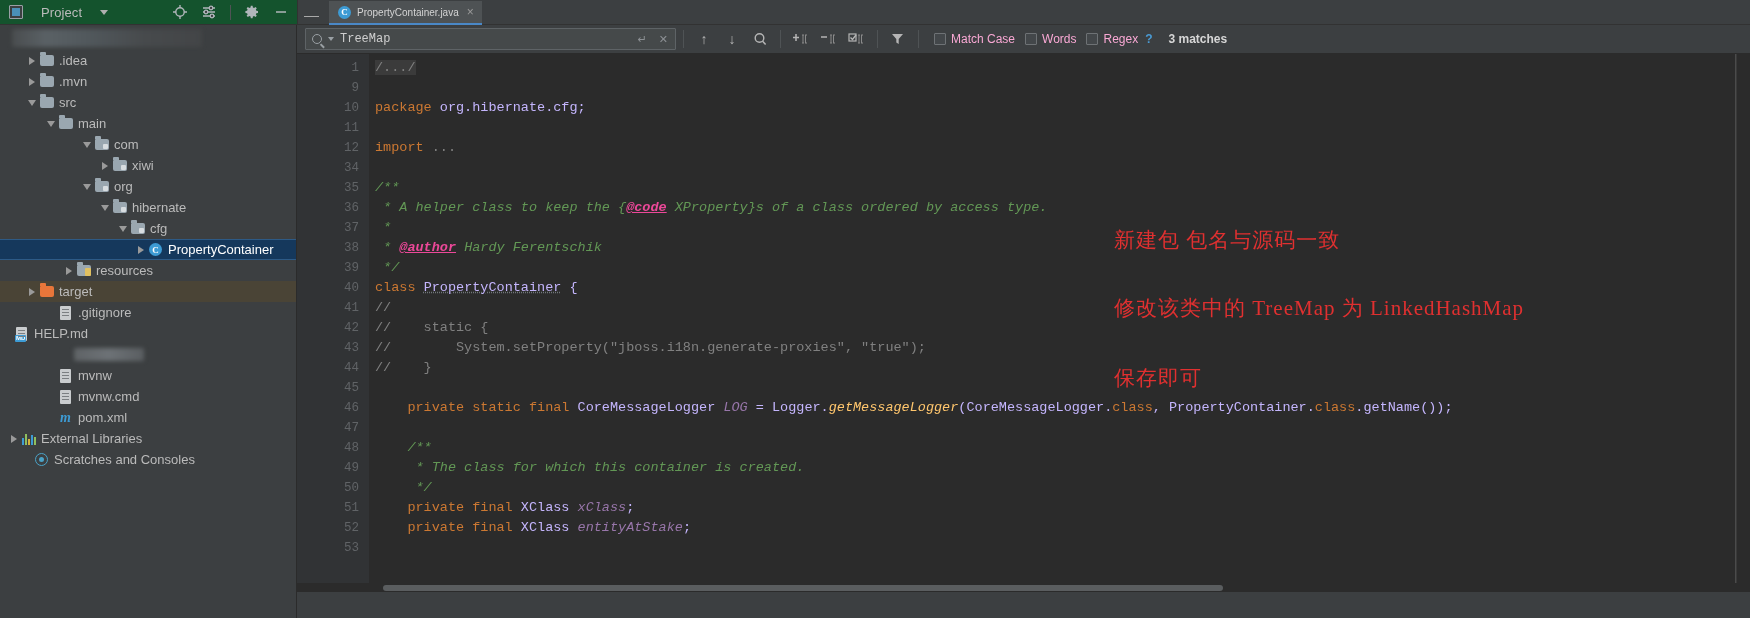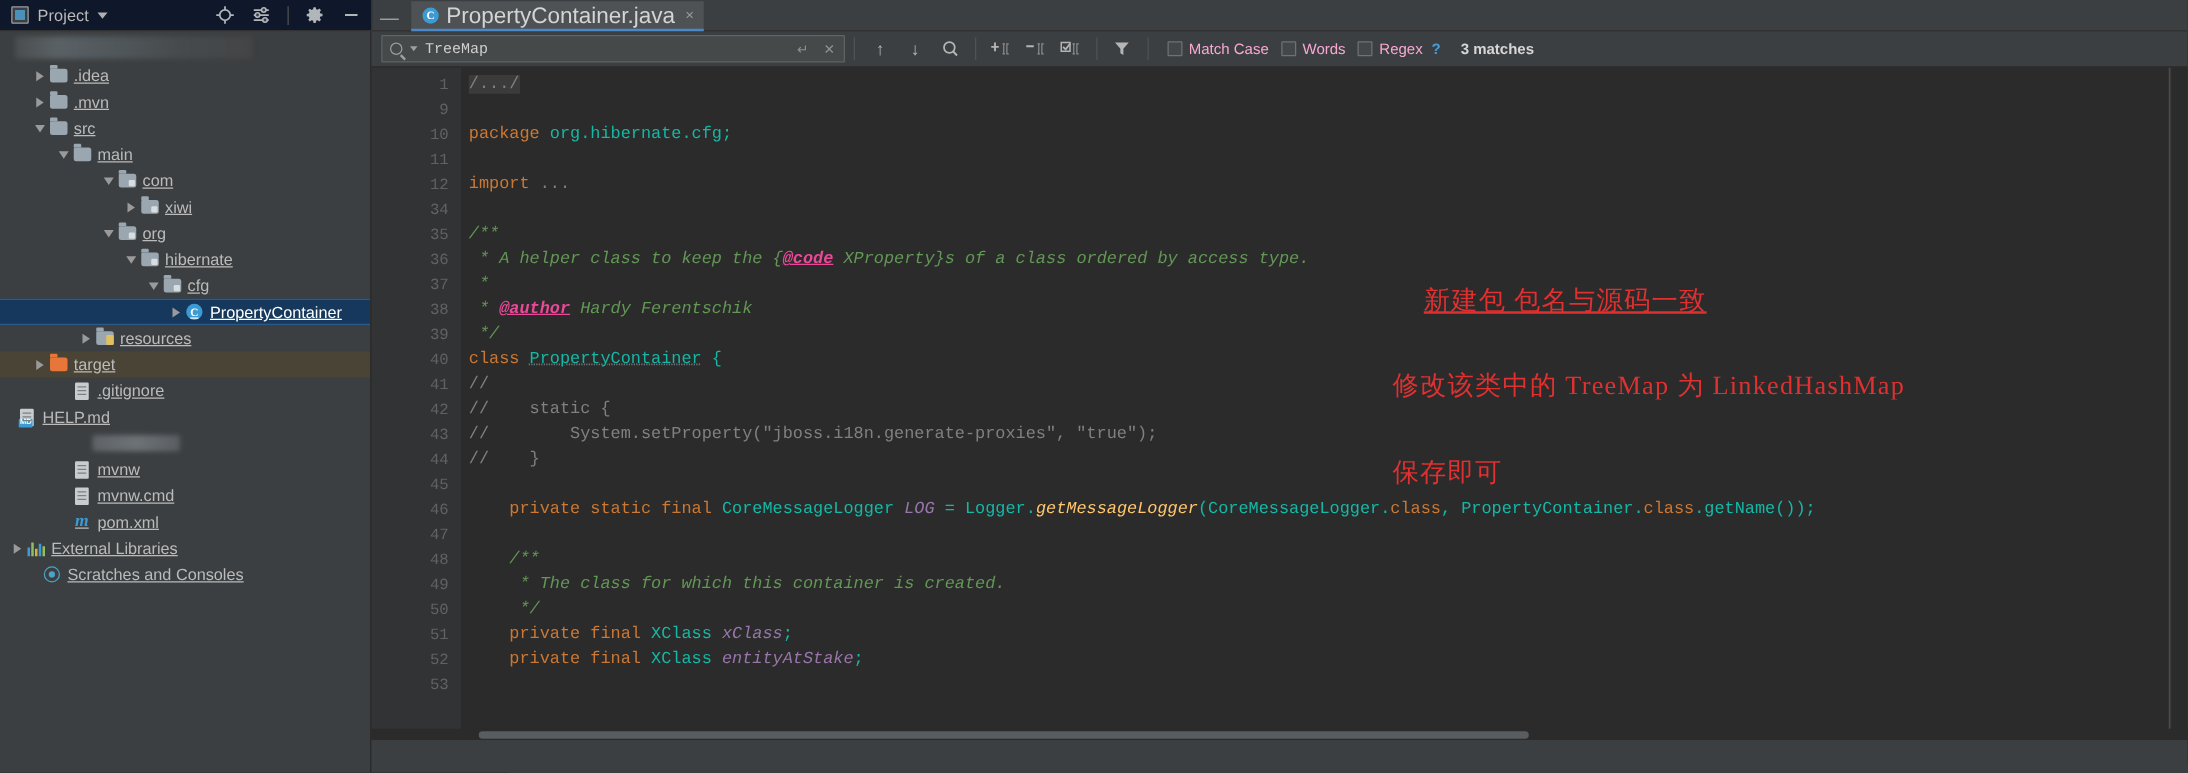--- a/index.html
+++ b/index.html
@@ -25,22 +25,22 @@
     height: 25px;
     flex: 0 0 25px;
     background: #3c3f41;
   }
   .proj-header {
     width: 297px;
     flex: 0 0 297px;
     display: flex;
     align-items: center;
     padding-left: 9px;
-    gap: 7px;
-    background: #0f172a;
+    gap: 18px;
+    background: #14532d;
     border-bottom: 1px solid #323232;
     text-align: right;
   }
   .proj-title {
     color: #bbbbbb;
     font-size: 13px;
     letter-spacing: .1px;
   }
   .ico {
     display: inline-flex;
@@ -100,21 +100,21 @@
     display: flex;
     align-items: center;
     gap: 6px;
     height: 24px;
     padding: 0 8px 0 9px;
     background: #4e5254;
     border-bottom: 2px solid #4a88c7;
     position: relative;
     z-index: 2;
   }
-  .tab-label { color: #d4d4d4; font-size: 18px; }
+  .tab-label { color: #d4d4d4; font-size: 10px; }
   .class-icon {
     width: 13px; height: 13px; border-radius: 50%;
     background: #3d9bd4;
     color: #ffffff;
     font-size: 9px;
     font-weight: bold;
     display: flex; align-items: center; justify-content: center;
     font-family: "Liberation Serif", serif;
   }
   .tab-close {
@@ -150,21 +150,20 @@
     border-radius: 2px;
   }
   .tree-row {
     display: flex;
     align-items: center;
     height: 21px;
     font-size: 13px;
     color: #bbbbbb;
     white-space: nowrap;
     padding-right: 4px;
-    text-decoration: underline;
   }
   .tree-row.selected {
     background: #15385c;
     border-top: 1px solid #2d5a86;
     border-bottom: 1px solid #2d5a86;
     color: #ffffff;
   }
   .tree-row.target-row { background: #4a4436; }
   .arrow {
     width: 13px; flex: 0 0 13px;
@@ -352,21 +351,21 @@
     padding-left: 6px;
   }
   .kw { color:#cc7832; }
   .cm { color:#629755; font-style: italic; }
   .cmt { color:#808080; }
   .tagd { color:#ec4899; font-weight:bold; text-decoration: underline; font-style: italic;}
   .fld { color:#9876aa; font-style: italic; }
   .stat { color:#9876aa; font-style: italic; }
   .mth { color:#ffc66d; font-style: italic; }
   .cls-under { text-decoration: underline; text-decoration-style: dotted; text-decoration-color:#6f7679; }
-  .plain { color:#14b8a6; }
+  .plain { color:#c4b5fd; }
 
   
   .annot {
     position: absolute;
     color: #e03030;
     font-family: "Liberation Serif", serif;
     font-size: 21px;
     white-space: nowrap;
     letter-spacing: 1px;
   }
@@ -768,21 +767,21 @@
           <div class="cline"><span class="cmt">//    }</span></div>
           <div class="cline">&nbsp;</div>
           <div class="cline"><span class="kw">    private static final </span><span class="plain">CoreMessageLogger </span><span class="stat">LOG</span><span class="plain"> = Logger.</span><span class="mth">getMessageLogger</span><span class="plain">(CoreMessageLogger.</span><span class="kw">class</span><span class="plain">, PropertyContainer.</span><span class="kw">class</span><span class="plain">.getName());</span></div>
           <div class="cline">&nbsp;</div>
           <div class="cline"><span class="cm">    /**</span></div>
           <div class="cline"><span class="cm">     * The class for which this container is created.</span></div>
           <div class="cline"><span class="cm">     */</span></div>
           <div class="cline"><span class="kw">    private final </span><span class="plain">XClass </span><span class="fld">xClass</span><span class="plain">;</span></div>
           <div class="cline"><span class="kw">    private final </span><span class="plain">XClass </span><span class="fld">entityAtStake</span><span class="plain">;</span></div>
 
-          <div class="annot" style="left:770px; top:172px;text-decoration:underline;">新建包 包名与源码一致</div>
+          <div class="annot" style="left:745px; top:172px;">新建包 包名与源码一致</div>
           <div class="annot" style="left:745px; top:240px;">修改该类中的 TreeMap 为 LinkedHashMap</div>
           <div class="annot" style="left:745px; top:310px;">保存即可</div>
         </div>
 
         <div class="editor-sep"></div>
         <div class="right-gutter"></div>
 
         <div class="h-scroll">
             <i></i>
           </div>

